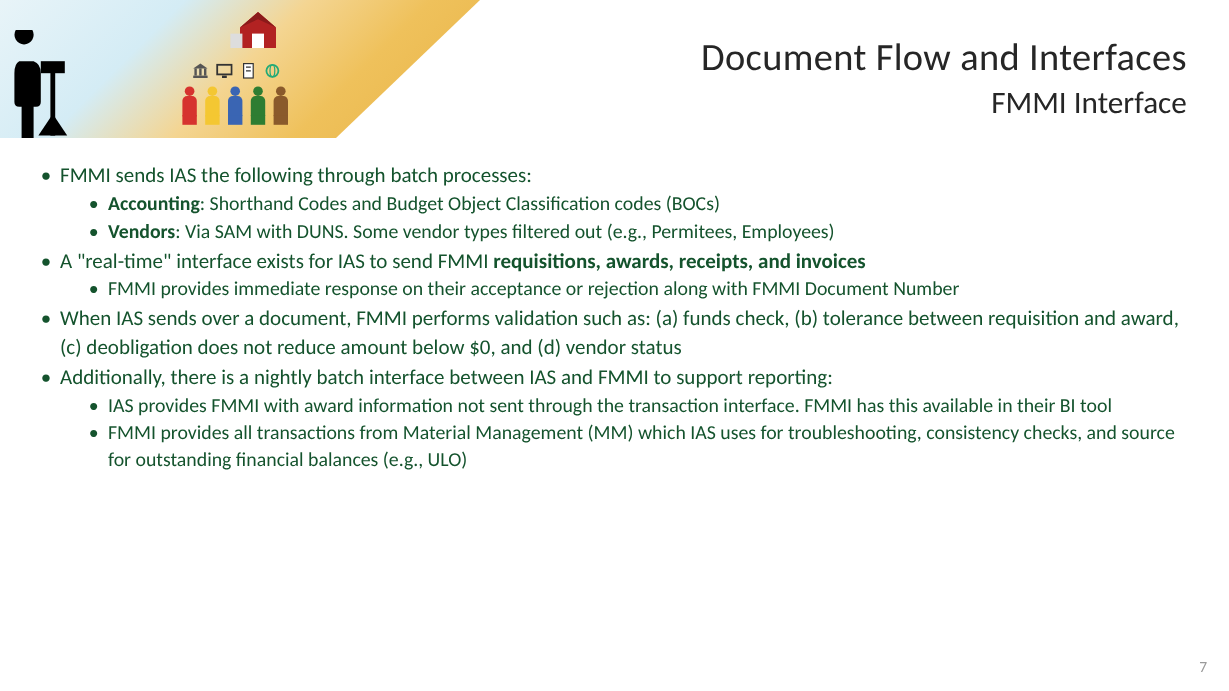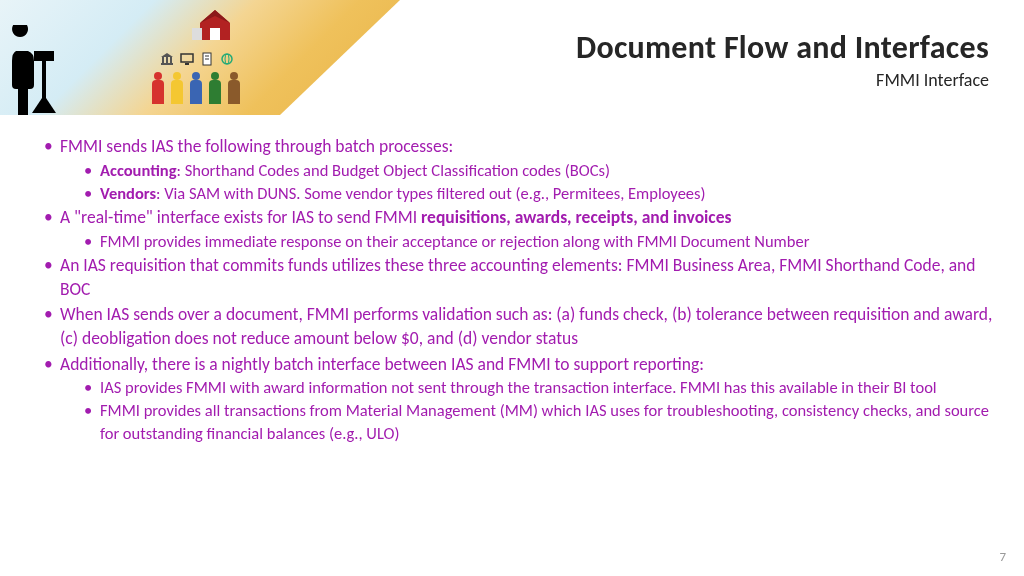--- a/index.html
+++ b/index.html
@@ -24,25 +24,25 @@
   .person .head { width: 8px; height: 8px; border-radius: 50%; position: absolute; left: 4px; top: 0; }
   .person .body { width: 12px; height: 18px; border-radius: 4px 4px 2px 2px; position: absolute; left: 2px; top: 8px; }
   .person .legs { width: 12px; height: 8px; position: absolute; left:2px; top:24px; }
   .icons-row {
     position: absolute; left: 160px; top: 52px; display: flex; gap: 6px;
   }
   .mini-icon { width: 14px; height: 14px; }
   .title-block {
     position: absolute; right: 35px; top: 28px; text-align: right;
   }
-  .title-main { font-size: 32px; font-weight: 700; color: #262626; letter-spacing: 0.3px; }
-  .title-sub { font-size: 18px; font-weight: 400; color: #262626; margin-top: 2px; }
+  .title-main { font-size: 32px; font-weight: 400; color: #262626; letter-spacing: 0.3px; }
+  .title-sub { font-size: 26px; font-weight: 400; color: #262626; margin-top: 2px; }
   .content {
-    position: absolute; left: 38px; top: 135px; width: 960px;
-    font-size: 17.5px; color: #a21caf; line-height: 1.35;
+    position: absolute; left: 28px; top: 135px; width: 960px;
+    font-size: 17.5px; color: #14532d; line-height: 1.35;
   }
   .content ul { list-style: none; }
   .content > ul > li { position: relative; padding-left: 22px; margin-bottom: 2px; }
   .content > ul > li::before { content: "•"; position: absolute; left: 6px; top: 0; }
   .content ul ul > li { position: relative; padding-left: 40px; font-size: 16.5px; margin-bottom: 1px; }
   .content ul ul > li::before { content: "•"; position: absolute; left: 24px; top: 0; }
   .b { font-weight: 700; text-align: right; }
   .page-num { position: absolute; right: 18px; bottom: 12px; font-size: 13px; color: #9a9a9a; }
 </style>
 </head>
@@ -125,21 +125,20 @@
         <ul>
           <li><span class="b">Accounting</span><span>: Shorthand Codes and Budget Object Classification codes (BOCs)</span></li>
           <li><span class="b">Vendors</span><span>: Via SAM with DUNS. Some vendor types filtered out (e.g., Permitees, Employees)</span></li>
         </ul>
       </li>
       <li><span>A "real-time" interface exists for IAS to send FMMI </span><span class="b">requisitions, awards, receipts, and invoices</span>
         <ul>
           <li><span>FMMI provides immediate response on their acceptance or rejection along with FMMI Document Number</span></li>
         </ul>
       </li>
-      <li><span>An IAS requisition that commits funds utilizes these three accounting elements: FMMI Business Area, FMMI Shorthand Code, and BOC</span></li>
       <li><span>When IAS sends over a document, FMMI performs validation such as: (a) funds check, (b) tolerance between requisition and award, (c) deobligation does not reduce amount below $0, and (d) vendor status</span></li>
       <li><span>Additionally, there is a nightly batch interface between IAS and FMMI to support reporting:</span>
         <ul>
           <li><span>IAS provides FMMI with award information not sent through the transaction interface.  FMMI has this available in their BI tool</span></li>
           <li><span>FMMI provides all transactions from Material Management (MM) which IAS uses for troubleshooting, consistency checks, and source for outstanding financial balances (e.g., ULO)</span></li>
         </ul>
       </li>
     </ul>
   </div>
 

